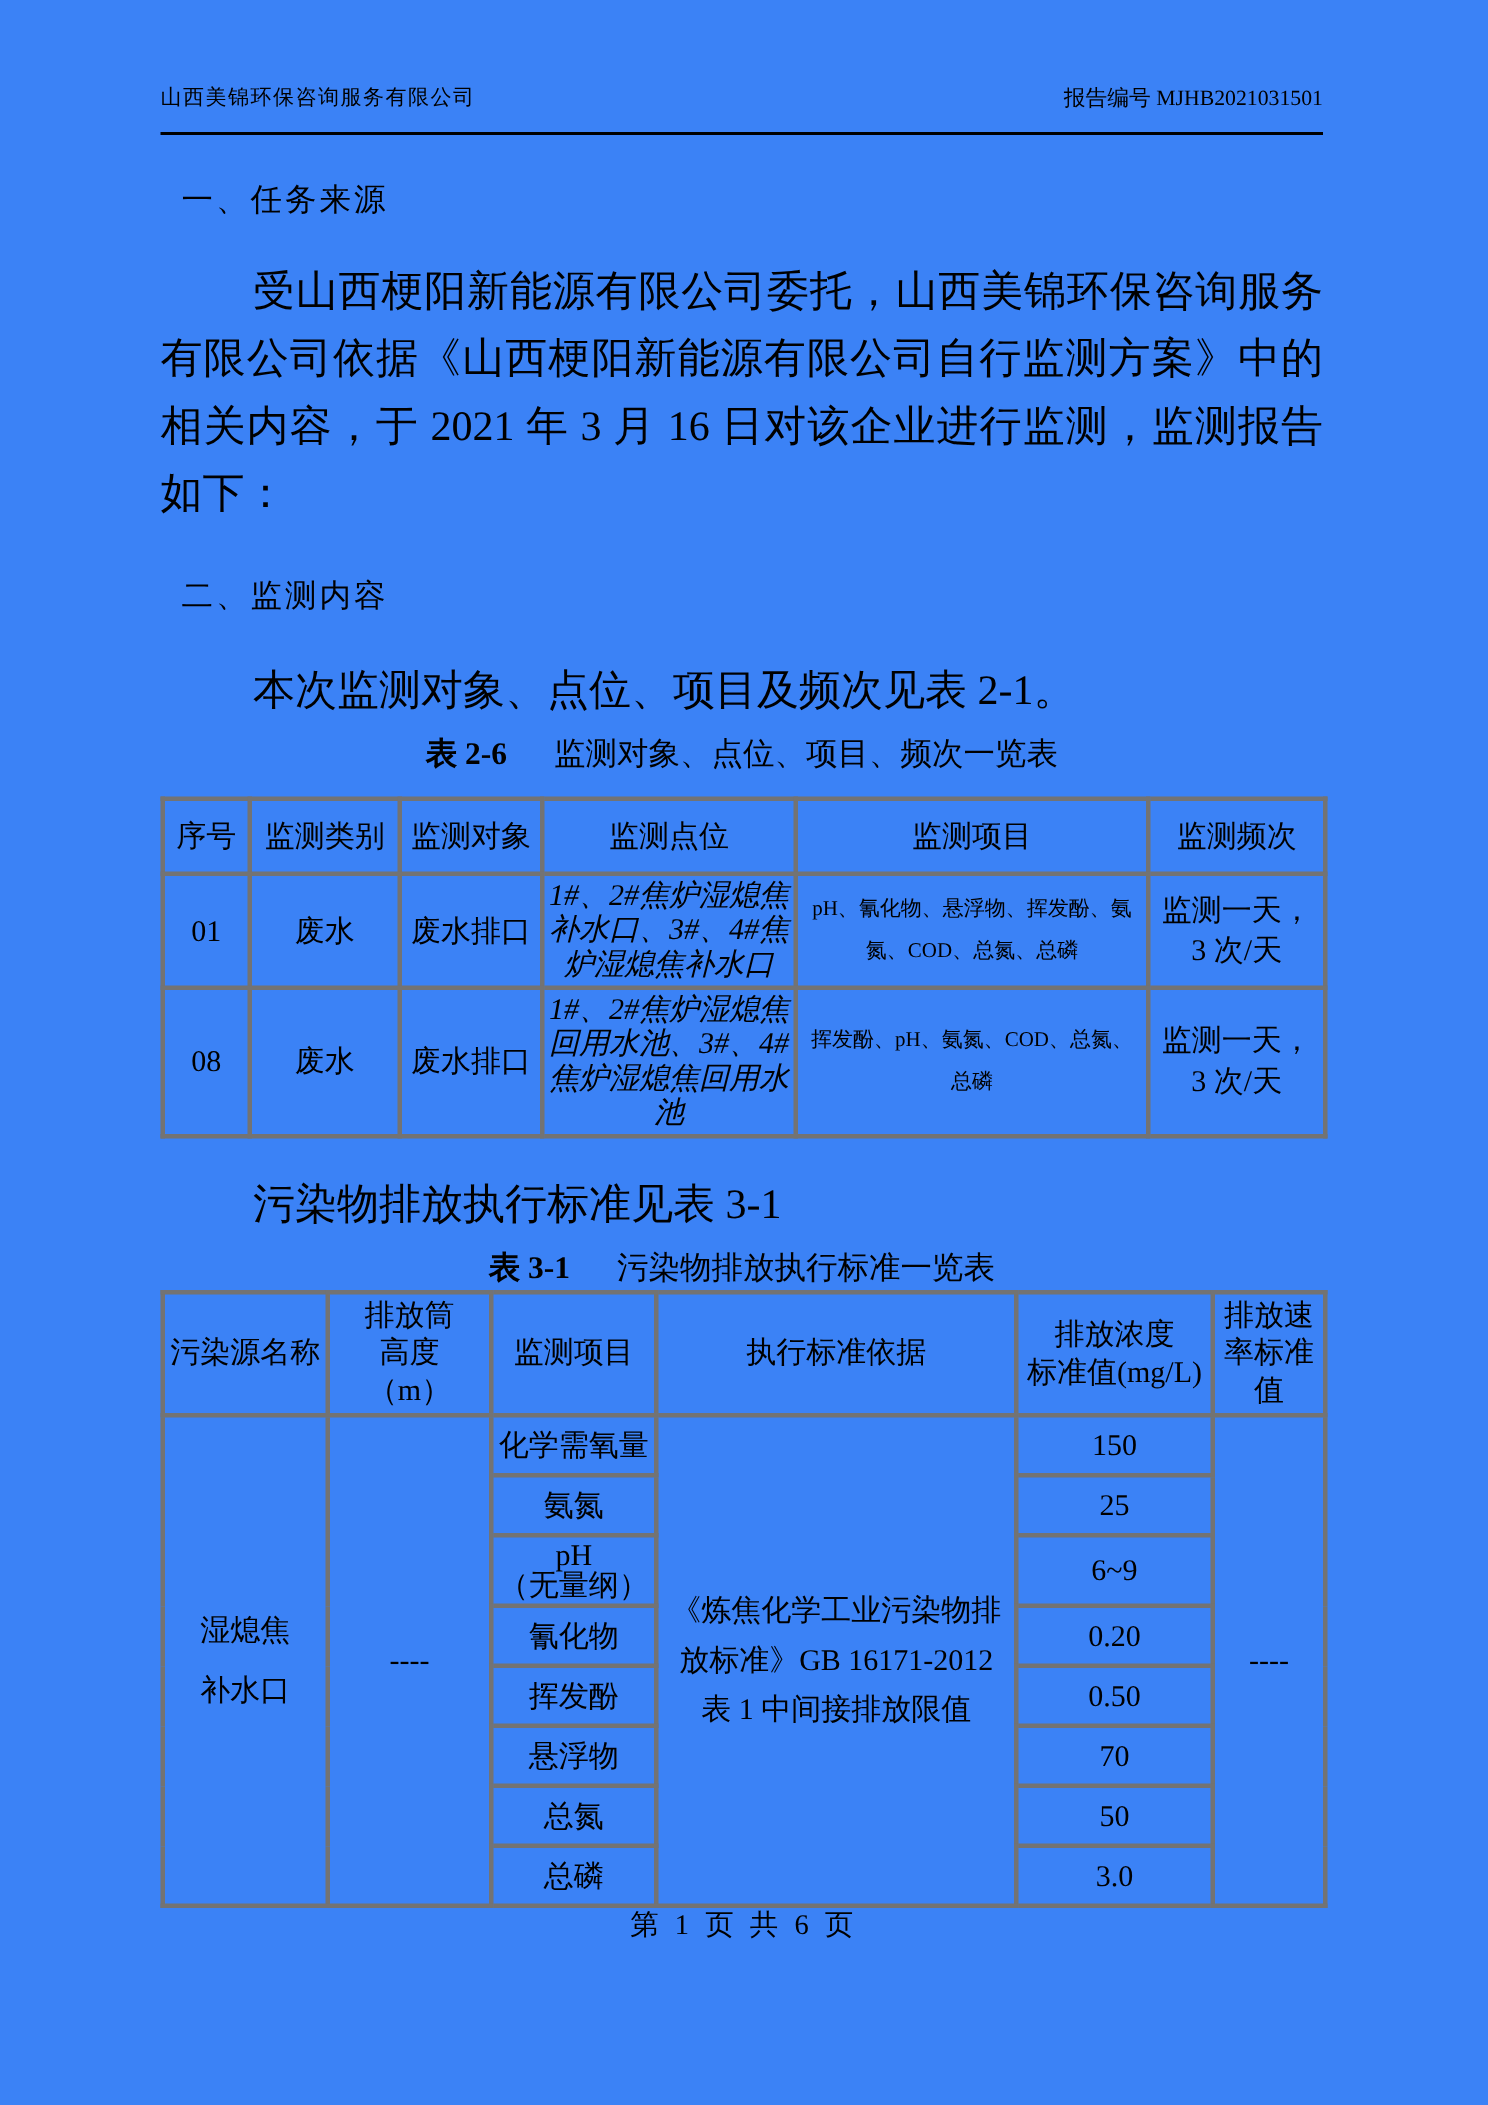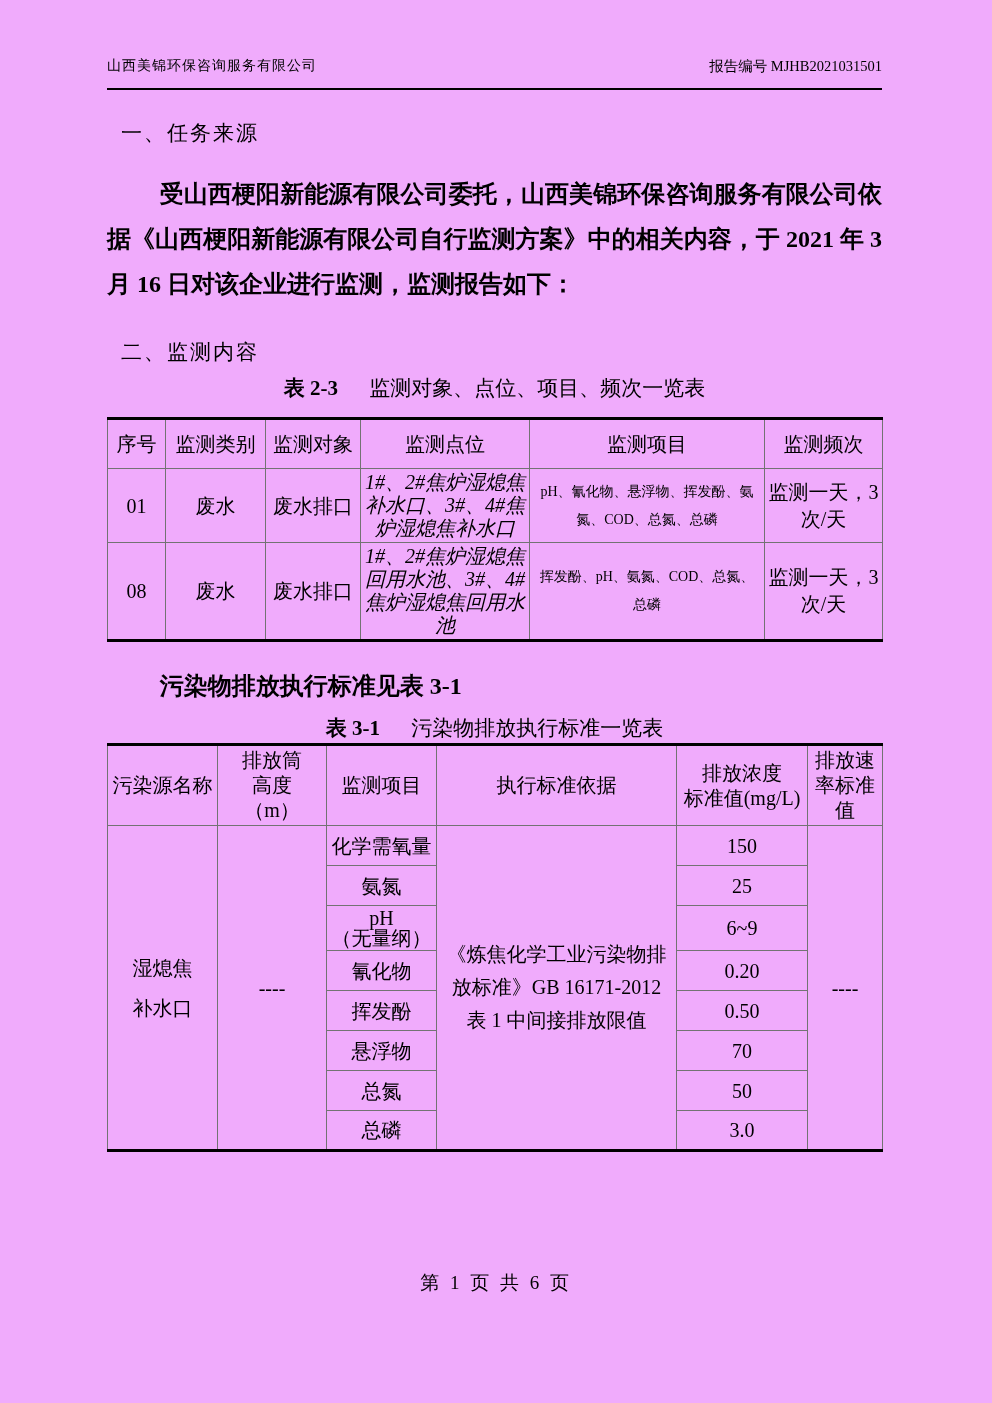--- a/index.html
+++ b/index.html
@@ -7,21 +7,21 @@
     padding: 0;
     background: #ffffff;
     color: #000000;
     font-family: "Liberation Serif", "DejaVu Serif", serif;
   }
   .page {
     position: relative;
     width: 992px;
     height: 1403px;
     margin: 0 auto;
-    background: #f0abfc;
+    background: #3b82f6;
     box-sizing: border-box;
     padding: 54px 110px 0 107px;
     overflow: hidden;
   }
   
   .page-header {
     display: flex;
     justify-content: space-between;
     align-items: flex-end;
     border-bottom: 2px solid #000;
@@ -32,26 +32,25 @@
   .page-header .report-no { font-size: 14.5px; }
   
   .sec-heading {
     font-size: 21px;
     font-weight: 400;
     letter-spacing: 2px;
     line-height: 34px;
     margin: 26px 0 0 14px;
   }
   .body-para {
-    font-size: 24px;
+    font-size: 28px;
     line-height: 45px;
     text-align: justify;
     text-indent: 2.2em;
     margin: 22px 0 0 0;
-    font-weight: bold;
   }
   .para-s1 { margin-top: 22px; }
   .para-s2 { margin-top: 24px; }
   .para-s3 { margin-top: 22px; }
   .h-s2 { margin-top: 28px; }
   .h-s3 { margin-top: 20px; }
   
   .tbl-caption {
     text-align: center;
     font-size: 21px;
@@ -63,21 +62,21 @@
   
   table {
     border-collapse: collapse;
     width: 775px;
     table-layout: fixed;
     font-size: 20px;
     border-top: 3px solid #000;
     border-bottom: 3.5px solid #000;
   }
   th, td {
-    border: 1px solid #737373;
+    border: 3px solid #737373;
     text-align: center;
     vertical-align: middle;
     font-weight: 400;
     padding: 2px 3px;
     box-sizing: border-box;
     overflow: hidden;
   }
   .t21 { margin-top: 14px; }
   .t21 th { height: 50px; }
   .t21 td { height: 72px; line-height: 26px; }
@@ -107,23 +106,24 @@
 
   <div class="page-header">
     <span class="company">山西美锦环保咨询服务有限公司</span>
     <span class="report-no">报告编号 MJHB2021031501</span>
   </div>
 
   <h1 class="sec-heading">一、任务来源</h1>
   <p class="body-para para-s1">受山西梗阳新能源有限公司委托，山西美锦环保咨询服务有限公司依据《山西梗阳新能源有限公司自行监测方案》中的相关内容，于 2021 年 3 月 16 日对该企业进行监测，监测报告如下：</p>
 
   <h1 class="sec-heading h-s2">二、监测内容</h1>
+  <p class="body-para para-s2">本次监测对象、点位、项目及频次见表 2-1。</p>
 
   <div class="tbl-caption">
-    <span class="cap-label">表 2-3</span>
+    <span class="cap-label">表 2-6</span>
     <span class="cap-text">监测对象、点位、项目、频次一览表</span>
   </div>
 
   <table class="t21">
     <colgroup>
       <col style="width:58px">
         <col style="width:100px">
         <col style="width:95px">
       <col style="width:169px">
         <col style="width:235px">

